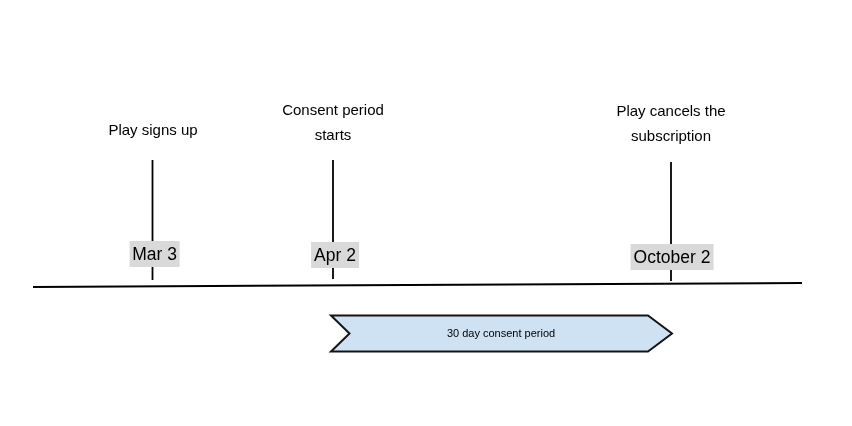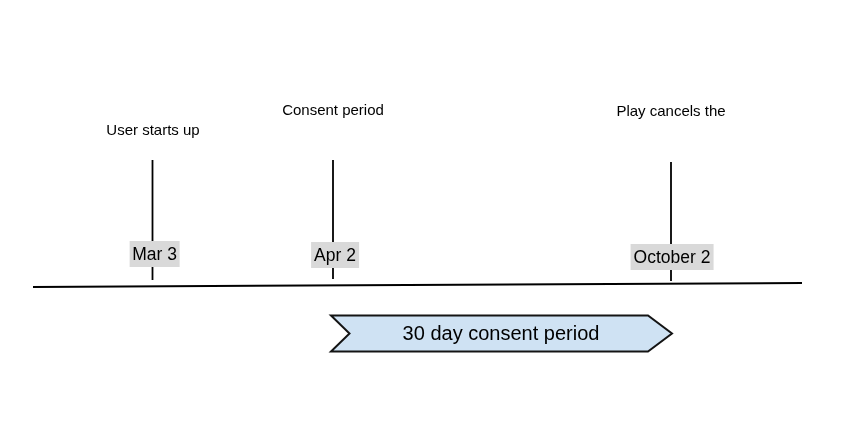--- a/index.html
+++ b/index.html
@@ -53,21 +53,21 @@
     white-space: nowrap;
     text-align: center;
   }
 
   .banner-label {
     position: absolute;
     left: 336px;
     top: 321px;
     width: 330px;
     text-align: center;
-    font-size: 20px;
+    font-size: 11px;
     line-height: 25px;
     color: var(--text);
   }
 </style>
 </head>
 <body>
 
 <div class="stage">
 
   <svg class="diagram-svg" viewBox="0 0 852 426" xmlns="http://www.w3.org/2000/svg">
@@ -75,29 +75,31 @@
     <line class="tick-line" x1="152.5" y1="160" x2="152.5" y2="280"></line>
     <line class="tick-line" x1="333" y1="160" x2="333" y2="279"></line>
     <line class="tick-line" x1="671" y1="162" x2="671" y2="281"></line>
 
     <line class="axis-line" x1="33" y1="287" x2="802" y2="283"></line>
 
     <polygon class="banner-shape" points="331,315.5 648,315.5 672,333.5 648,351.5 331,351.5 349.5,333.5" fill="#cfe2f3"></polygon>
   </svg>
 
   <div class="event-title" style="left:153px; top:117px;">
-    <div>User starts up</div>
+    <div>Play signs up</div>
   </div>
   <div class="date-chip" style="left:154.5px; top:241px;">Mar 3</div>
 
   <div class="event-title" style="left:333px; top:97px;">
     <div>Consent period</div>
+    <div>starts</div>
   </div>
   <div class="date-chip" style="left:335px; top:242px;">Apr 2</div>
 
   <div class="event-title" style="left:671px; top:98px;">
     <div>Play cancels the</div>
+    <div>subscription</div>
   </div>
   <div class="date-chip" style="left:672px; top:244px;">October 2</div>
 
   <div class="banner-label">30 day consent period</div>
 
 </div>
 
 </body></html>

